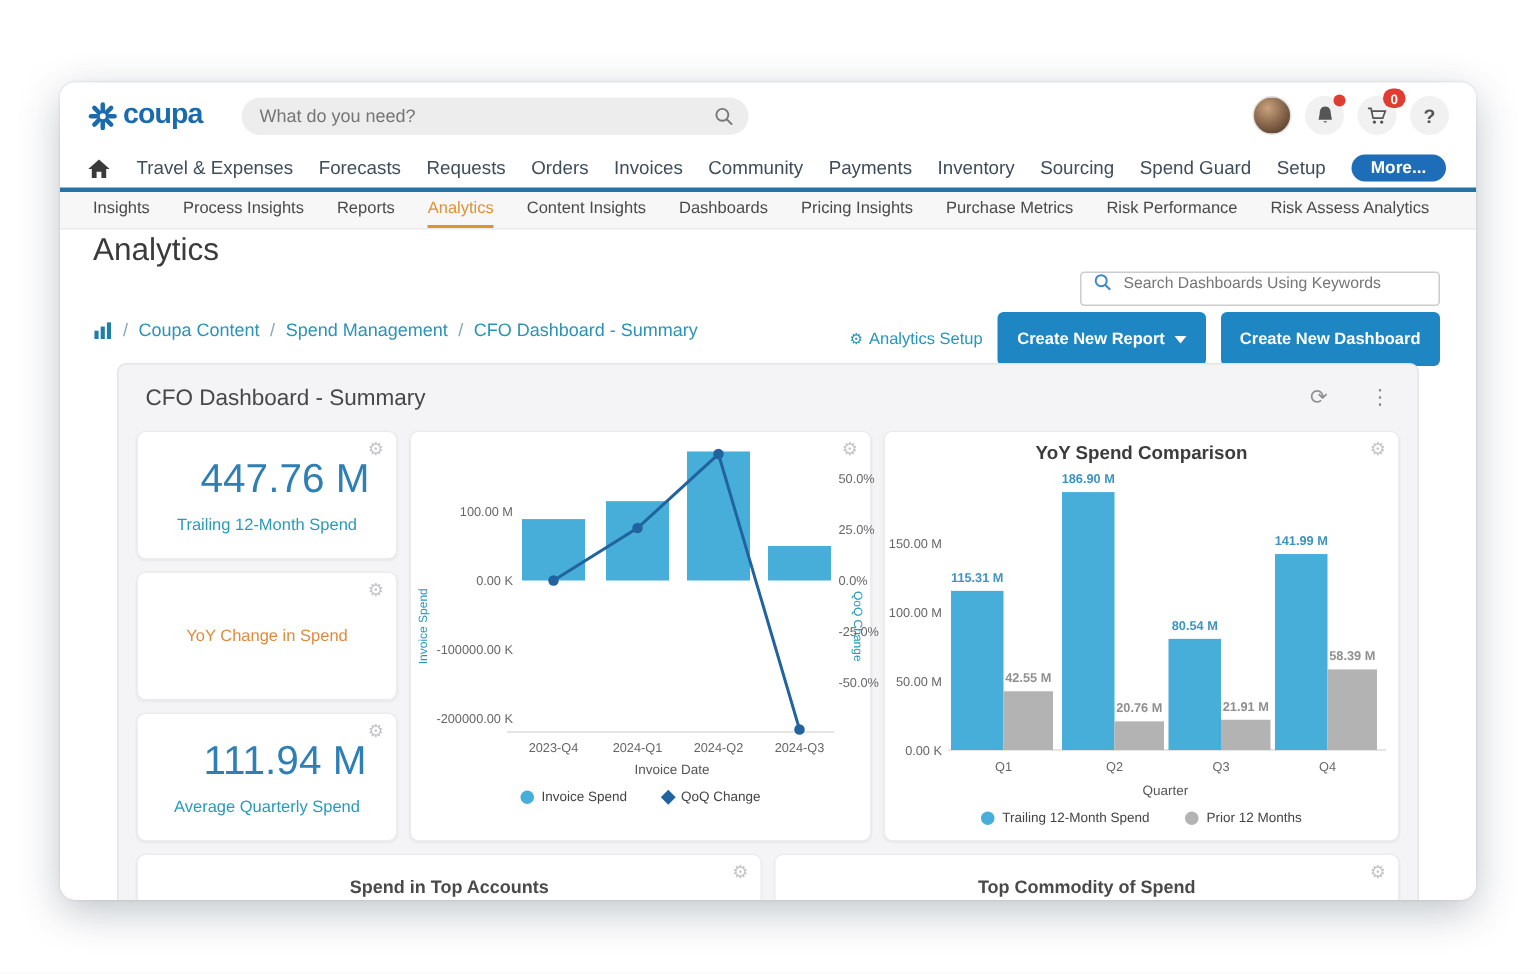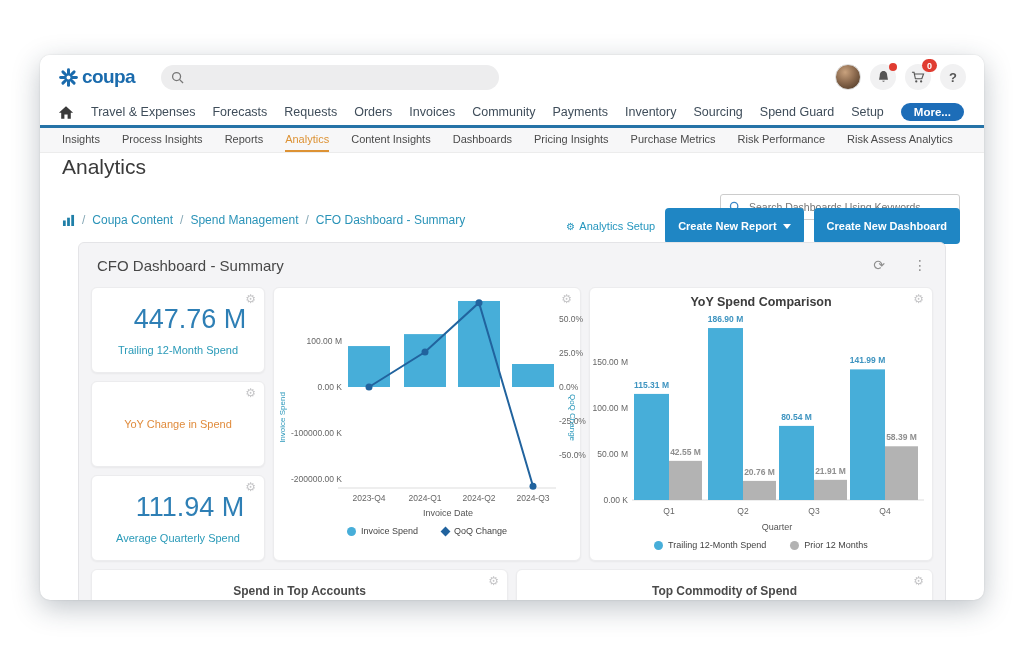--- a/index.html
+++ b/index.html
@@ -34,21 +34,21 @@
   .nav-item { cursor: pointer; }
   .more-pill { background: #1d6db8; color: #fff; font-size: 11.5px; font-weight: bold; border-radius: 12px; padding: 3px 13px; cursor: pointer; }
 
   
   .subnav { height: 25px; background: #f7f7f8; border-bottom: 1px solid #ececec; display: flex; gap: 22px; align-items: stretch; padding: 0 22px; font-size: 11px; color: #4a4a4a; white-space: nowrap; }
   .subnav-item { display: inline-flex; align-items: center; border-bottom: 2px solid transparent; cursor: pointer; }
   .subnav-item.active { color: #dd9234; border-bottom-color: #dd9234; }
 
   
   .page-title { position: absolute; left: 22px; top: 100px; font-size: 21px; font-weight: 400; color: #3a3a3a; margin: 0; }
-  .dash-search { position: absolute; top: 139px; right: 24px; width: 240px; height: 23px; border: 1px solid #ccc; border-radius: 3px; background: #fff; display: flex; align-items: center; padding: 12px 8px; gap: 6px; }
+  .dash-search { position: absolute; top: 126px; right: 24px; width: 240px; height: 23px; border: 1px solid #ccc; border-radius: 3px; background: #fff; display: flex; align-items: flex-start; padding: 0 8px; gap: 6px; }
   .dash-search input { border: none; outline: none; flex: 1; font-size: 10.5px; color: #555; font-family: inherit; background: transparent; }
   .crumb-row { position: absolute; left: 22px; top: 158px; display: flex; align-items: center; gap: 7px; font-size: 12px; }
   .crumb-link { color: #2a93b8; cursor: pointer; }
   .crumb-sep { color: #86a8b6; }
   .actions-row { position: absolute; right: 24px; top: 153px; display: flex; align-items: center; gap: 10px; }
   .setup-link { color: #2596be; font-size: 11px; display: flex; align-items: center; gap: 4px; cursor: pointer; }
   .btn-blue { background: #1f86c4; color: #fff; font-size: 11px; font-weight: bold; border: none; border-radius: 4px; height: 36px; padding: 0 13px; display: flex; align-items: center; gap: 6px; cursor: pointer; font-family: inherit; }
   .caret-down { width: 0; height: 0; border-left: 4px solid transparent; border-right: 4px solid transparent; border-top: 5px solid #fff; display: inline-block; }
 
   
@@ -106,20 +106,21 @@
           <line x1="5.6" y1="5.6" x2="9.2" y2="9.2"></line>
             <line x1="14.8" y1="14.8" x2="18.4" y2="18.4"></line>
           <line x1="18.4" y1="5.6" x2="14.8" y2="9.2"></line>
             <line x1="9.2" y1="14.8" x2="5.6" y2="18.4"></line>
         </g>
         <circle cx="12" cy="12" r="3.1" fill="#fff" stroke="#1a6bad" stroke-width="1.6"></circle>
       </svg>
       <span class="logo-text">coupa</span>
     </div>
     <div class="search-pill">
+      <input type="text" placeholder="What do you need?" style="">
       <svg width="13" height="13" viewBox="0 0 14 14">
         <circle cx="6" cy="6" r="4.3" fill="none" stroke="#777" stroke-width="1.4"></circle>
         <line x1="9.3" y1="9.3" x2="13" y2="13" stroke="#777" stroke-width="1.4"></line>
       </svg>
     </div>
     <div class="topbar-right">
       <div class="avatar"></div>
       <div class="icon-circle">
         <svg width="13" height="14" viewBox="0 0 14 15">
           <path d="M7 1 C4 1 3 3.6 3 6.2 L2.2 10.5 H11.8 L11 6.2 C11 3.6 10 1 7 1 Z" fill="#555"></path>

